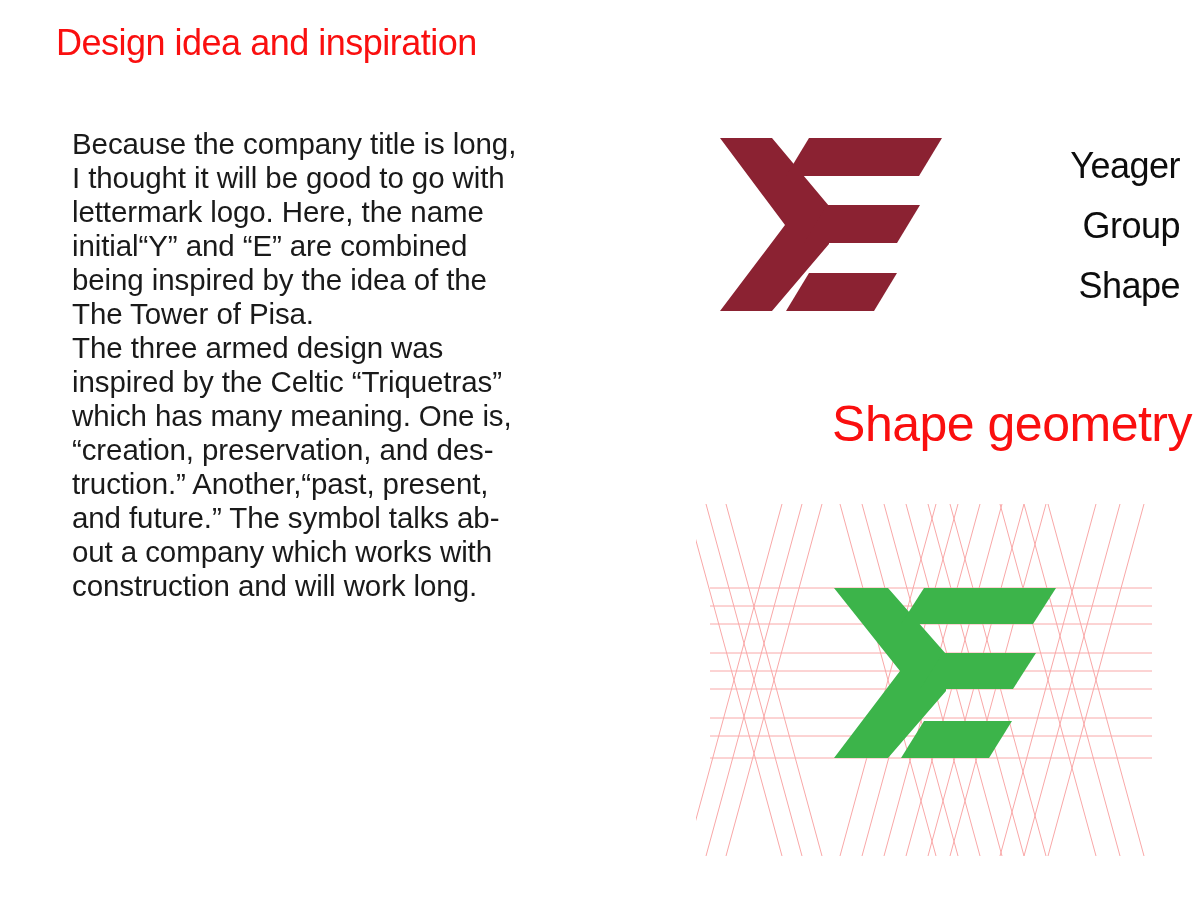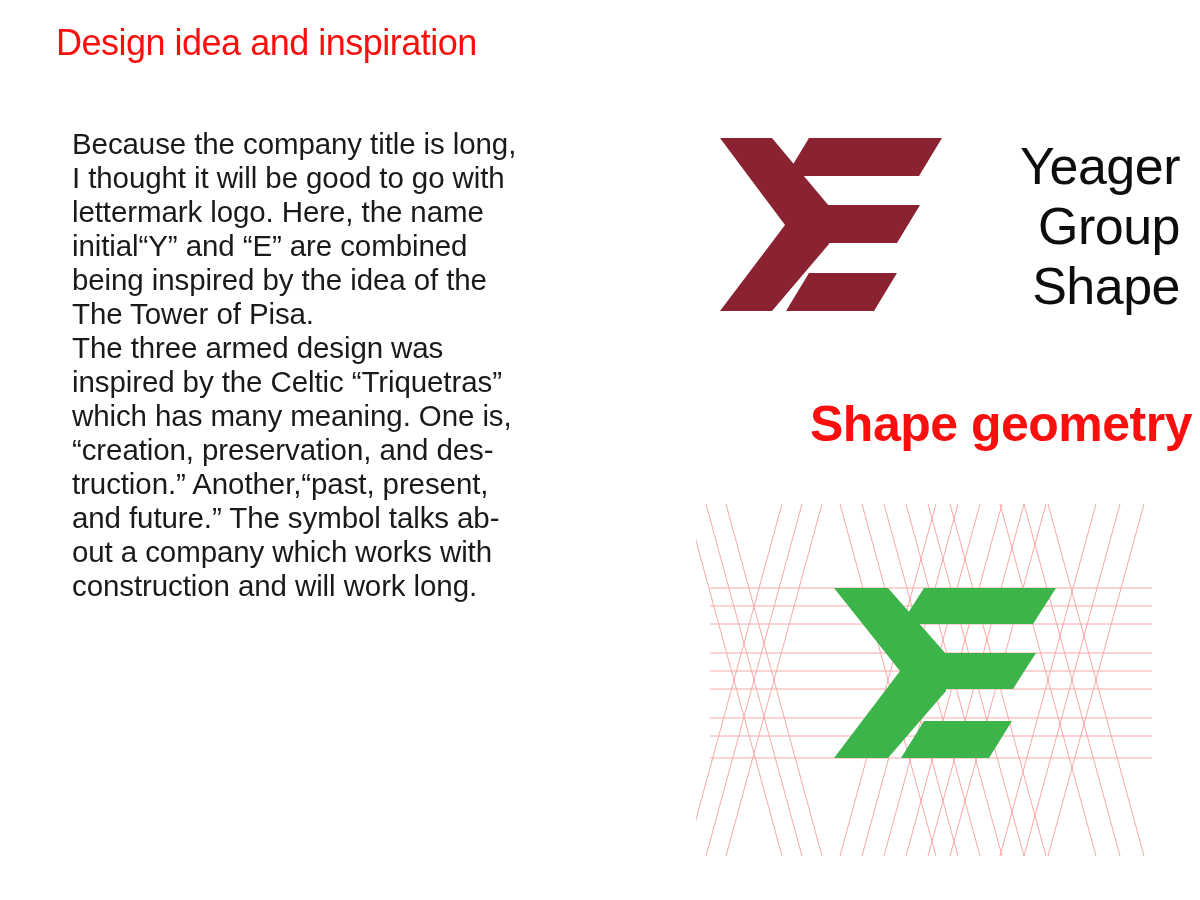--- a/index.html
+++ b/index.html
@@ -66,35 +66,35 @@
     flex: 1 1 auto;
     display: flex;
     flex-direction: column;
     align-items: flex-end;
     justify-content: flex-start;
     padding-top: 4px;
     padding-right: 6px;
   }
   #logo-wordmark span {
     display: block;
-    font-size: 52px;
+    font-size: 36px;
     font-weight: 300;
     line-height: 60px;
     color: #0d0d0d;
     letter-spacing: -0.5px;
     white-space: nowrap;
   }
 
   
   #geometry-heading {
     position: absolute;
     right: 8px;
     top: 396px;
     font-size: 50px;
-    font-weight: 700;
+    font-weight: 400;
     color: #fa0f0f;
     letter-spacing: -0.5px;
     white-space: nowrap;
     line-height: 1.15;
   }
 
   
   #geometry-diagram {
     position: absolute;
     left: 696px;

